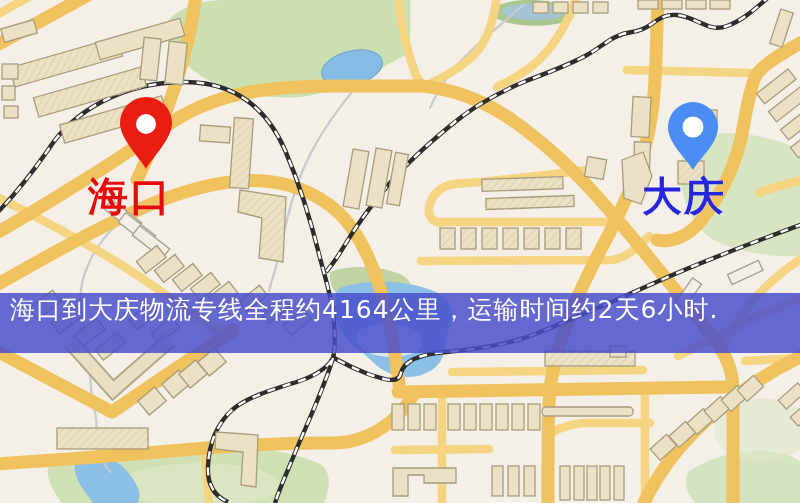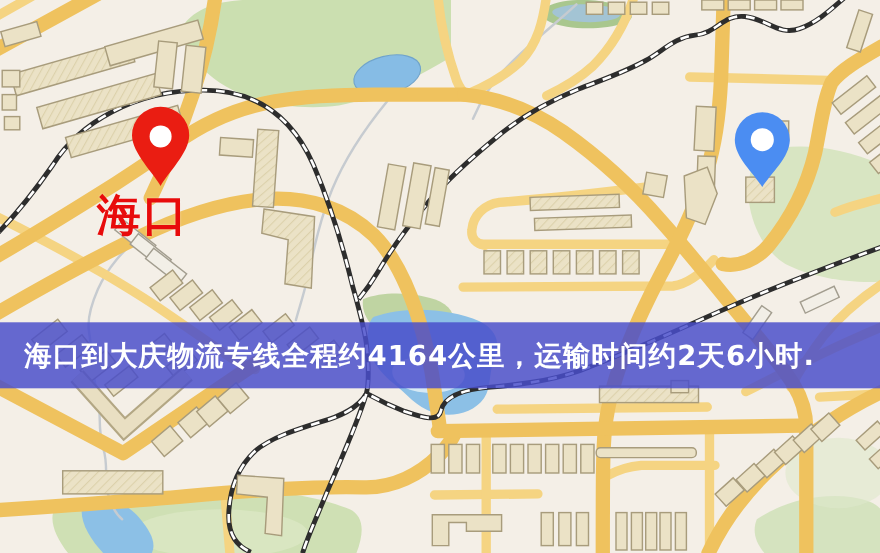--- a/index.html
+++ b/index.html
@@ -11,23 +11,23 @@
   .marker-label{
     position:absolute;font-weight:bold;font-size:40px;line-height:1;
     letter-spacing:2px;white-space:nowrap;
     text-shadow:0 0 2px rgba(255,255,255,.5);
   }
   .label-origin{left:88px;top:176px;color:#e80b0b;}
   .label-dest{left:642px;top:176px;color:#2626df;}
   .route-banner{
     position:absolute;left:0;top:293px;width:800px;height:60px;
     background:rgba(73,77,202,0.84);
-    display:flex;align-items:center;
+    display:flex;align-items:flex-start;
     color:#fff;font-size:25px;letter-spacing:1px;
-    padding-left:22px;box-sizing:border-box;white-space:nowrap;font-weight:bold;
+    padding-left:10px;box-sizing:border-box;white-space:nowrap;
   }
 </style>
 </head>
 <body>
 
 <div class="screen">
 
   <svg width="800" height="503" viewBox="0 0 800 503">
     <defs>
       <pattern id="hatch" width="6" height="6" patternUnits="userSpaceOnUse" patternTransform="rotate(45)">
@@ -241,18 +241,19 @@
       <path d="M146,169 C140,158 120,139 120,123 A26,26 0 1 1 172,123 C172,139 152,158 146,169 Z" fill="#ea1d12"></path>
       <circle cx="146" cy="124" r="10" fill="#ffffff"></circle>
     </g>
     <g>
       <path d="M693,170 C685,157 668,143 668,127 A25,25 0 1 1 718,127 C718,143 701,157 693,170 Z" fill="#4b8df2"></path>
       <circle cx="693" cy="127" r="10.5" fill="#ffffff"></circle>
     </g>
   </svg>
 
   <div class="marker-label label-origin">海口</div>
+  <div class="marker-label label-dest">大庆</div>
 
   <div class="route-banner">
     <span>海口到大庆物流专线全程约4164公里，运输时间约2天6小时.</span>
   </div>
 
 </div>
 
 </body></html>

